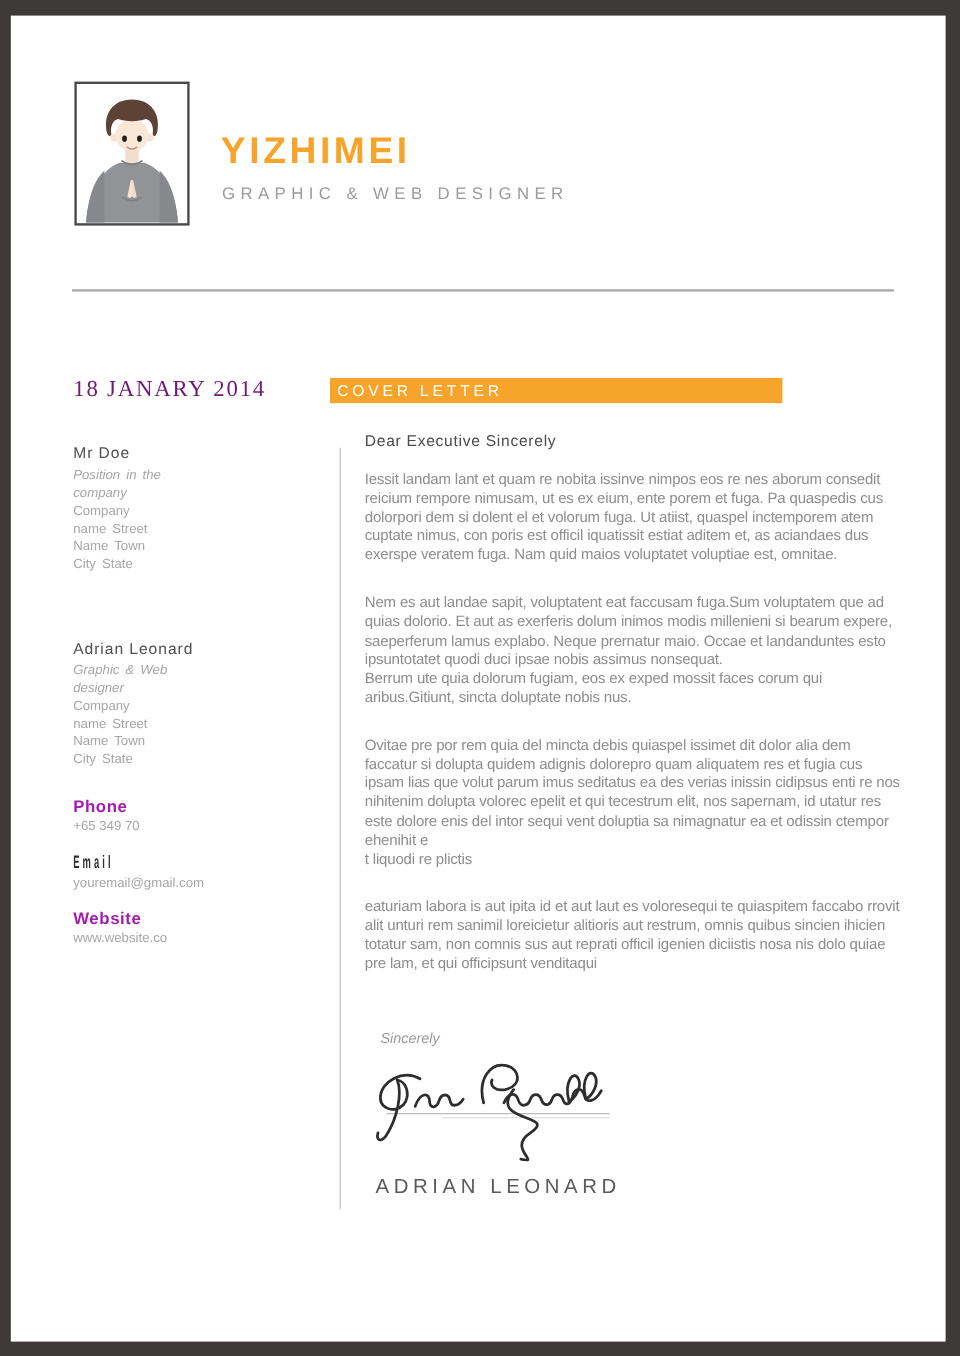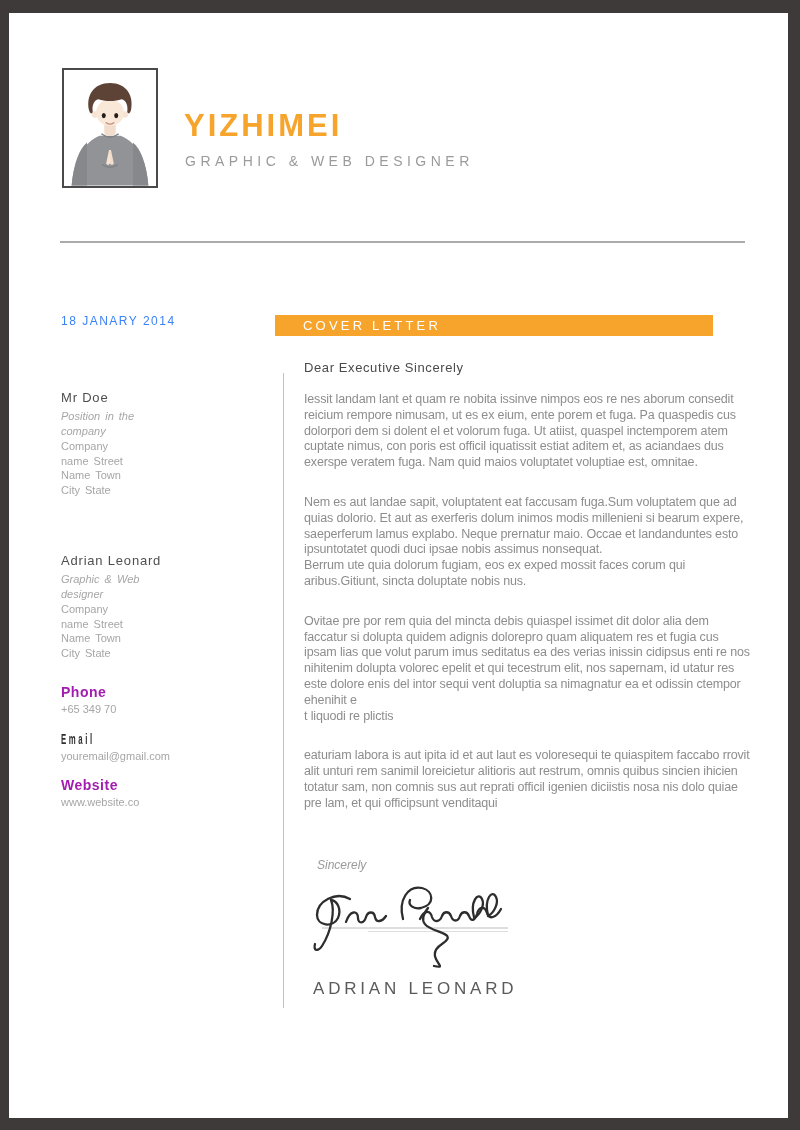--- a/index.html
+++ b/index.html
@@ -31,30 +31,30 @@
     position: absolute; left: 176px; top: 140px;
     font-size: 14px; letter-spacing: 4.5px; color: #9b9b9b;
   }
   .header-divider {
     position: absolute; left: 51px; top: 228px;
     width: 685px; height: 2px; background: #ababab;
   }
   
   .letter-date {
     position: absolute; left: 52px; top: 301px;
-    font-size: 12px; letter-spacing: 1.5px; color: #3b82f6;
+    font-size: 19px; letter-spacing: 1.5px; color: #701a75; font-family: Liberation Serif, serif;
   }
   .banner {
     position: absolute; left: 266px; top: 302px;
-    width: 438px; height: 21px; background: #F6A42B;
+    width: 377px; height: 21px; background: #F6A42B;
     color: #ffffff; font-size: 13px; letter-spacing: 3.2px;
-    line-height: 22px; padding-left: 28px;
-  }
-  
-  .sidebar-block { position: absolute; left: 52px; width: 180px; margin-top: 20px; }
+    line-height: 22px; padding-left: 6px;
+  }
+  
+  .sidebar-block { position: absolute; left: 52px; width: 180px; }
   .sb-name {
     font-size: 13px; color: #4f4f4f; letter-spacing: 0.8px;
     margin-bottom: 4px;
   }
   .sb-line {
     font-size: 11px; color: #a6a6a6; line-height: 14.5px;
     word-spacing: 2px;
   }
   .sb-line.italic { font-style: italic; line-height: 15px; }
   .contact-group { margin-bottom: 15px; }

